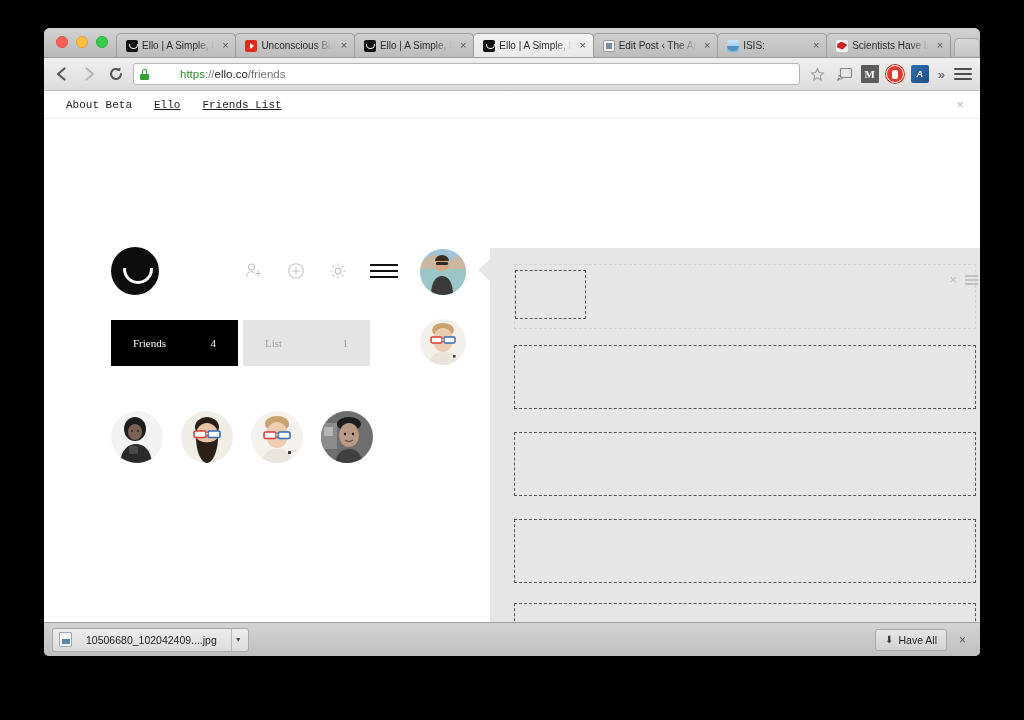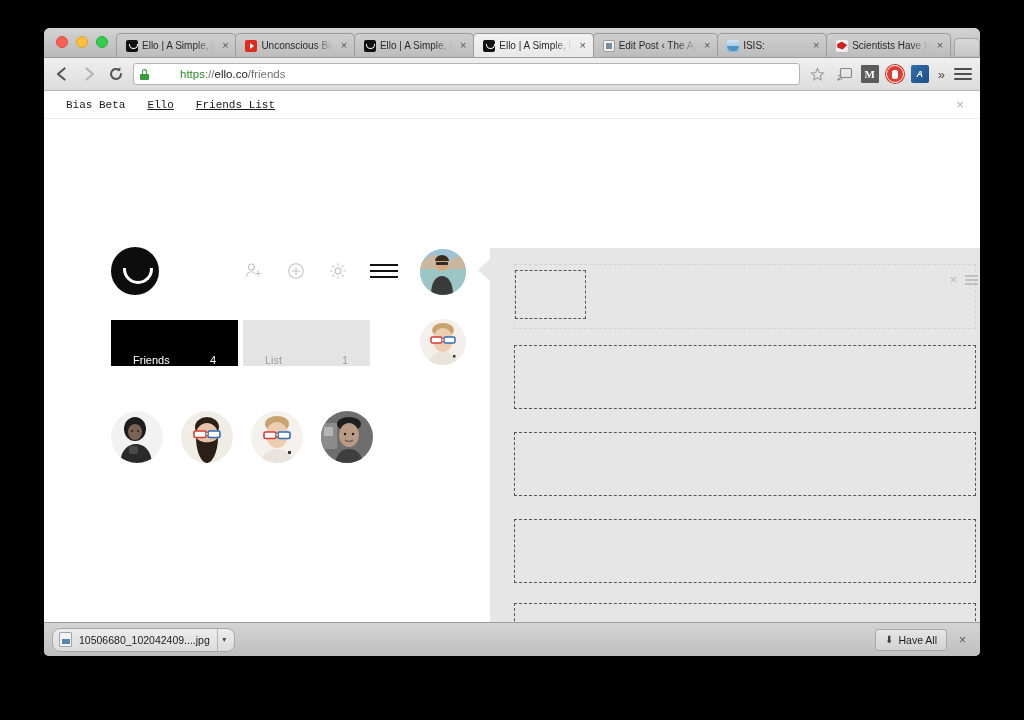--- a/index.html
+++ b/index.html
@@ -207,22 +207,22 @@
     display: flex; align-items: center; gap: 22px;
   }
   .ello-icon { width: 20px; height: 20px; color: #c2c2c2; display:flex; align-items:center; justify-content:center; }
   #hamburger-icon { width: 28px; display:flex; flex-direction:column; gap: 4px; }
   #hamburger-icon span { display:block; height: 2px; background: #111; }
 
   
   #stream-tabs { position: absolute; left: 67px; top: 201px; display: flex; gap: 5px; }
   .stream-tab {
     width: 127px; height: 46px;
-    display: flex; align-items: flex-end;
-    font-family: Liberation Sans, sans-serif;
+    display: flex; align-items: center;
+    font-family: Liberation Serif, serif;
     font-size: 11px;
     padding: 0 22px;
   }
   .stream-tab .st-label { flex: 1; }
   .stream-tab.active { background: #000; color: #fff; }
   .stream-tab.inactive { background: #e4e4e4; color: #9e9e9e; }
 
   
   #friend-list { position: absolute; left: 67px; top: 292px; display: flex; gap: 18px; }
   .friend-avatar { width: 52px; height: 52px; border-radius: 50%; overflow: hidden; position: relative; }
@@ -267,24 +267,24 @@
     width: 936px; height: 34px;
     background: linear-gradient(#d4d4d4, #bfbfbf);
     border-top: 1px solid #9d9d9d;
     display: flex; align-items: center;
     padding: 0 12px 0 8px;
   }
   #download-item {
     height: 24px;
     background: linear-gradient(#ececec, #dcdcdc);
     border: 1px solid #a8a8a8;
-    border-radius: 8px;
+    border-radius: 3px;
     display: flex; align-items: center;
     padding: 0 3px 0 6px;
-    gap: 7px;
+    gap: 14px;
     font-size: 10.5px;
     color: #1c1c1c;
     justify-content: space-between;
   }
   #dl-file-icon {
     width: 13px; height: 15px;
     background: #f4f4f4; border: 1px solid #9aa6b0;
     border-radius: 1px; position: relative; flex: 0 0 13px;
   }
   #dl-file-icon::after {
@@ -414,21 +414,21 @@
       <span id="menu-btn">
         <span></span>
           <span></span>
           <span></span>
       </span>
     </div>
 
     <div id="page">
 
       <div id="ello-beta-bar">
-        <span>Bias Beta</span>
+        <span>About Beta</span>
         <span class="nav-link">Ello</span>
         <span class="nav-link">Friends List</span>
         <span id="beta-close">×</span>
       </div>
 
       <div id="ello-content">
 
         <div id="ello-logo"></div>
 
         <div id="ello-icon-row">

